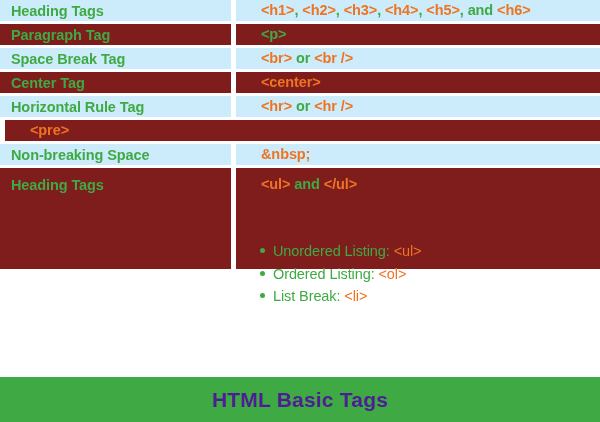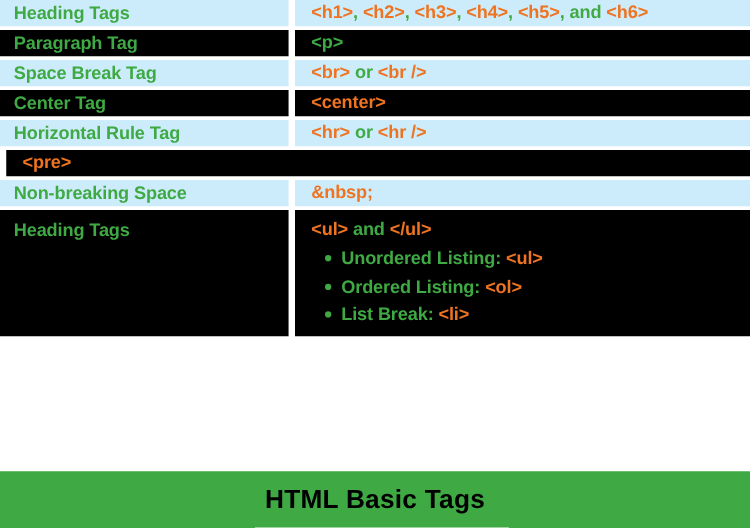--- a/index.html
+++ b/index.html
@@ -29,21 +29,21 @@
     background: #ffffff;
   }
   .row {
     display: flex;
     flex-direction: row;
     width: 100%;
     box-sizing: border-box;
     margin-bottom: 3px;
   }
   .row.blue .cell { background: #cdecfb; }
-  .row.peach .cell { background: #000000; }
+  .row.peach .cell { background: #7f1d1d; }
 
   .cell {
     box-sizing: border-box;
     display: flex;
     align-items: center;
   }
   .cell-label {
     width: 231px;
     padding: 0 0 0 11px;
     color: #3faa44;
@@ -68,40 +68,42 @@
 
   .row-std .cell { height: 21px; }
 
   .row-listing .cell { height: 101px; align-items: flex-start; }
   .row-listing .cell-label { padding-top: 9px; }
   .row-listing .cell-value {
     padding-top: 7px;
     flex-direction: column;
     align-items: flex-start;
     display: flex;
+    gap: 44px;
   }
 
   .grn { color: #3faa44; }
   .org { color: #ee7422; }
 
   .value-line {
     line-height: 1.25;
     white-space: nowrap;
+    margin-left: 12px;
   }
 
   .bullets {
     list-style: none;
     margin: 3px 0 0 0;
     padding: 0 0 0 24px;
   }
   .bullets li {
     position: relative;
     line-height: 1.55;
     font-size: 14.5px;
-    font-weight: bold;
+    font-weight: normal;
     color: #3faa44;
     white-space: nowrap;
   }
   .bullets li .bullet-dot {
     position: absolute;
     left: -13px;
     top: 8px;
     width: 5px;
     height: 5px;
     border-radius: 50%;
@@ -110,21 +112,21 @@
 
   .footer {
     width: 600px;
     height: 45px;
     background: #3faa44;
     display: flex;
     align-items: center;
     justify-content: center;
   }
   .footer-title {
-    color: #000000;
+    color: #4c1d95;
     font-weight: bold;
     font-size: 21px;
     letter-spacing: 0.2px;
   }
 </style>
 </head>
 <body>
 
 <div class="infographic">
 

